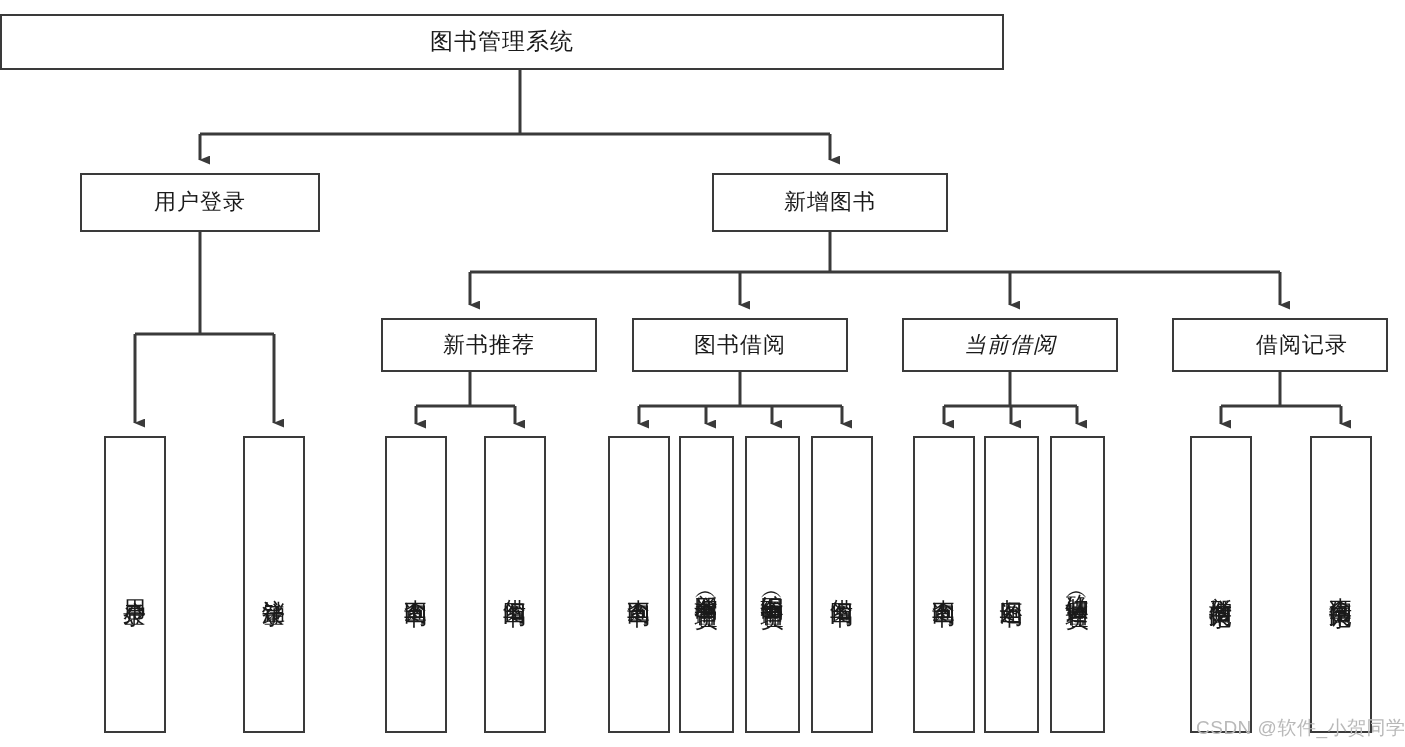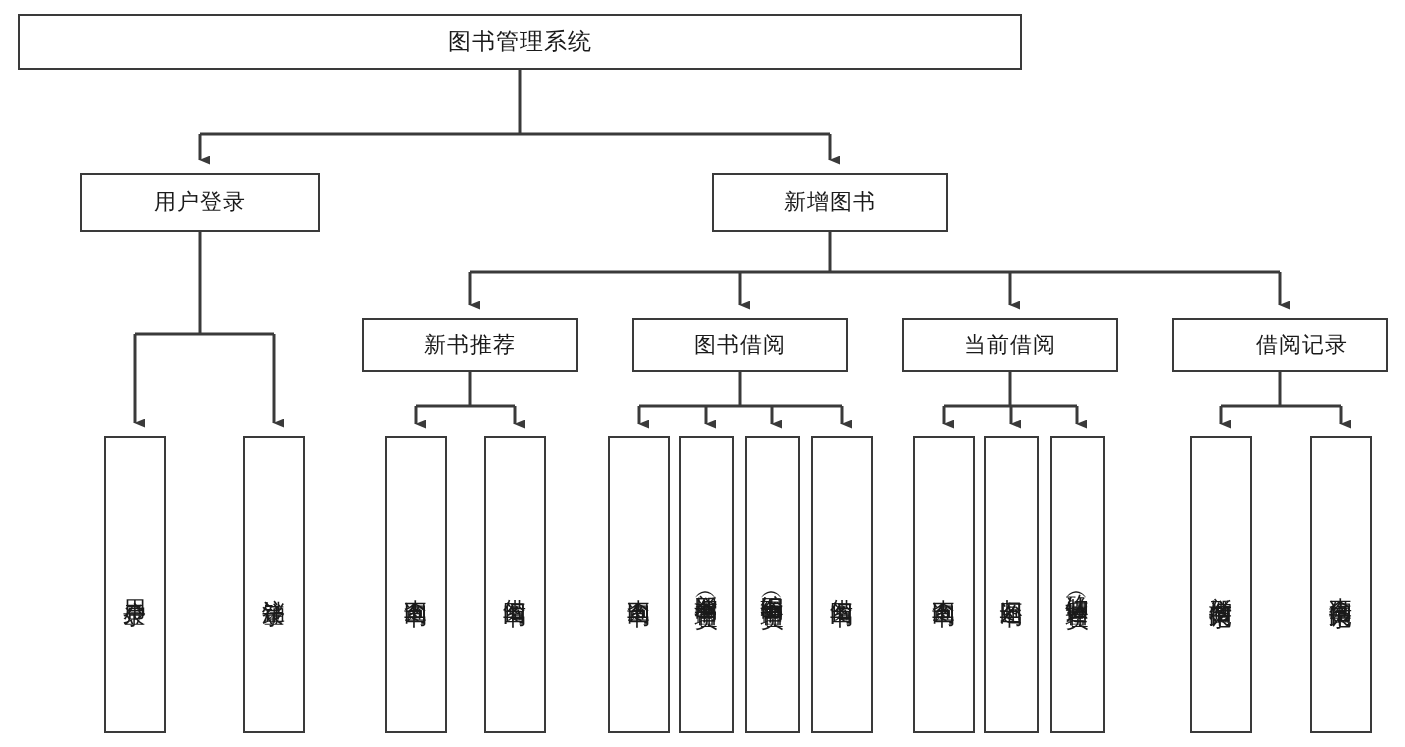--- a/index.html
+++ b/index.html
@@ -114,38 +114,38 @@
       <line x1="1011" y1="406" x2="1011" y2="424" marker-end="url(#arrowhead)"></line>
       <line x1="1077" y1="406" x2="1077" y2="424" marker-end="url(#arrowhead)"></line>
 
       <line x1="1280" y1="372" x2="1280" y2="406"></line>
       <line x1="1221" y1="406" x2="1341" y2="406"></line>
       <line x1="1221" y1="406" x2="1221" y2="424" marker-end="url(#arrowhead)"></line>
       <line x1="1341" y1="406" x2="1341" y2="424" marker-end="url(#arrowhead)"></line>
     </g>
   </svg>
 
-  <div class="node horiz root" style="left:18px; top:14px; width:1004px; height:56px;">
+  <div class="node horiz root" style="left:0; top:14px; width:1004px; height:56px;">
     <span>图书管理系统</span>
   </div>
 
   <div class="node horiz" style="left:80px; top:173px; width:240px; height:59px;">
     <span>用户登录</span>
   </div>
   <div class="node horiz" style="left:712px; top:173px; width:236px; height:59px;">
     <span>新增图书</span>
   </div>
 
-  <div class="node horiz" style="left:362px; top:318px; width:216px; height:54px;">
+  <div class="node horiz" style="left:381px; top:318px; width:216px; height:54px;">
     <span>新书推荐</span>
   </div>
   <div class="node horiz" style="left:632px; top:318px; width:216px; height:54px;align-items:center;">
     <span>图书借阅</span>
   </div>
-  <div class="node horiz" style="left:902px; top:318px; width:216px; height:54px;">
+  <div class="node horiz" style="left:902px; top:318px; width:216px; height:54px;font-style:italic;">
     <span>当前借阅</span>
   </div>
   <div class="node horiz" style="left:1172px; top:318px; width:216px; height:54px;padding-left:44px;">
     <span>借阅记录</span>
   </div>
 
   <div class="node vert" style="left:104px; top:436px; width:62px; height:297px;">
     <span>用户登录</span>
   </div>
   <div class="node vert" style="left:243px; top:436px; width:62px; height:297px;">
@@ -182,14 +182,15 @@
     <span>确认归还（管理员）</span>
   </div>
 
   <div class="node vert" style="left:1190px; top:436px; width:62px; height:297px;">
     <span>新增借阅记录</span>
   </div>
   <div class="node vert" style="left:1310px; top:436px; width:62px; height:297px;">
     <span>查询借阅记录</span>
   </div>
 
+  <div class="watermark" style="left:1196px; top:715px;">CSDN @软件_小贺同学</div>
 
 </div>
 
 </body></html>

